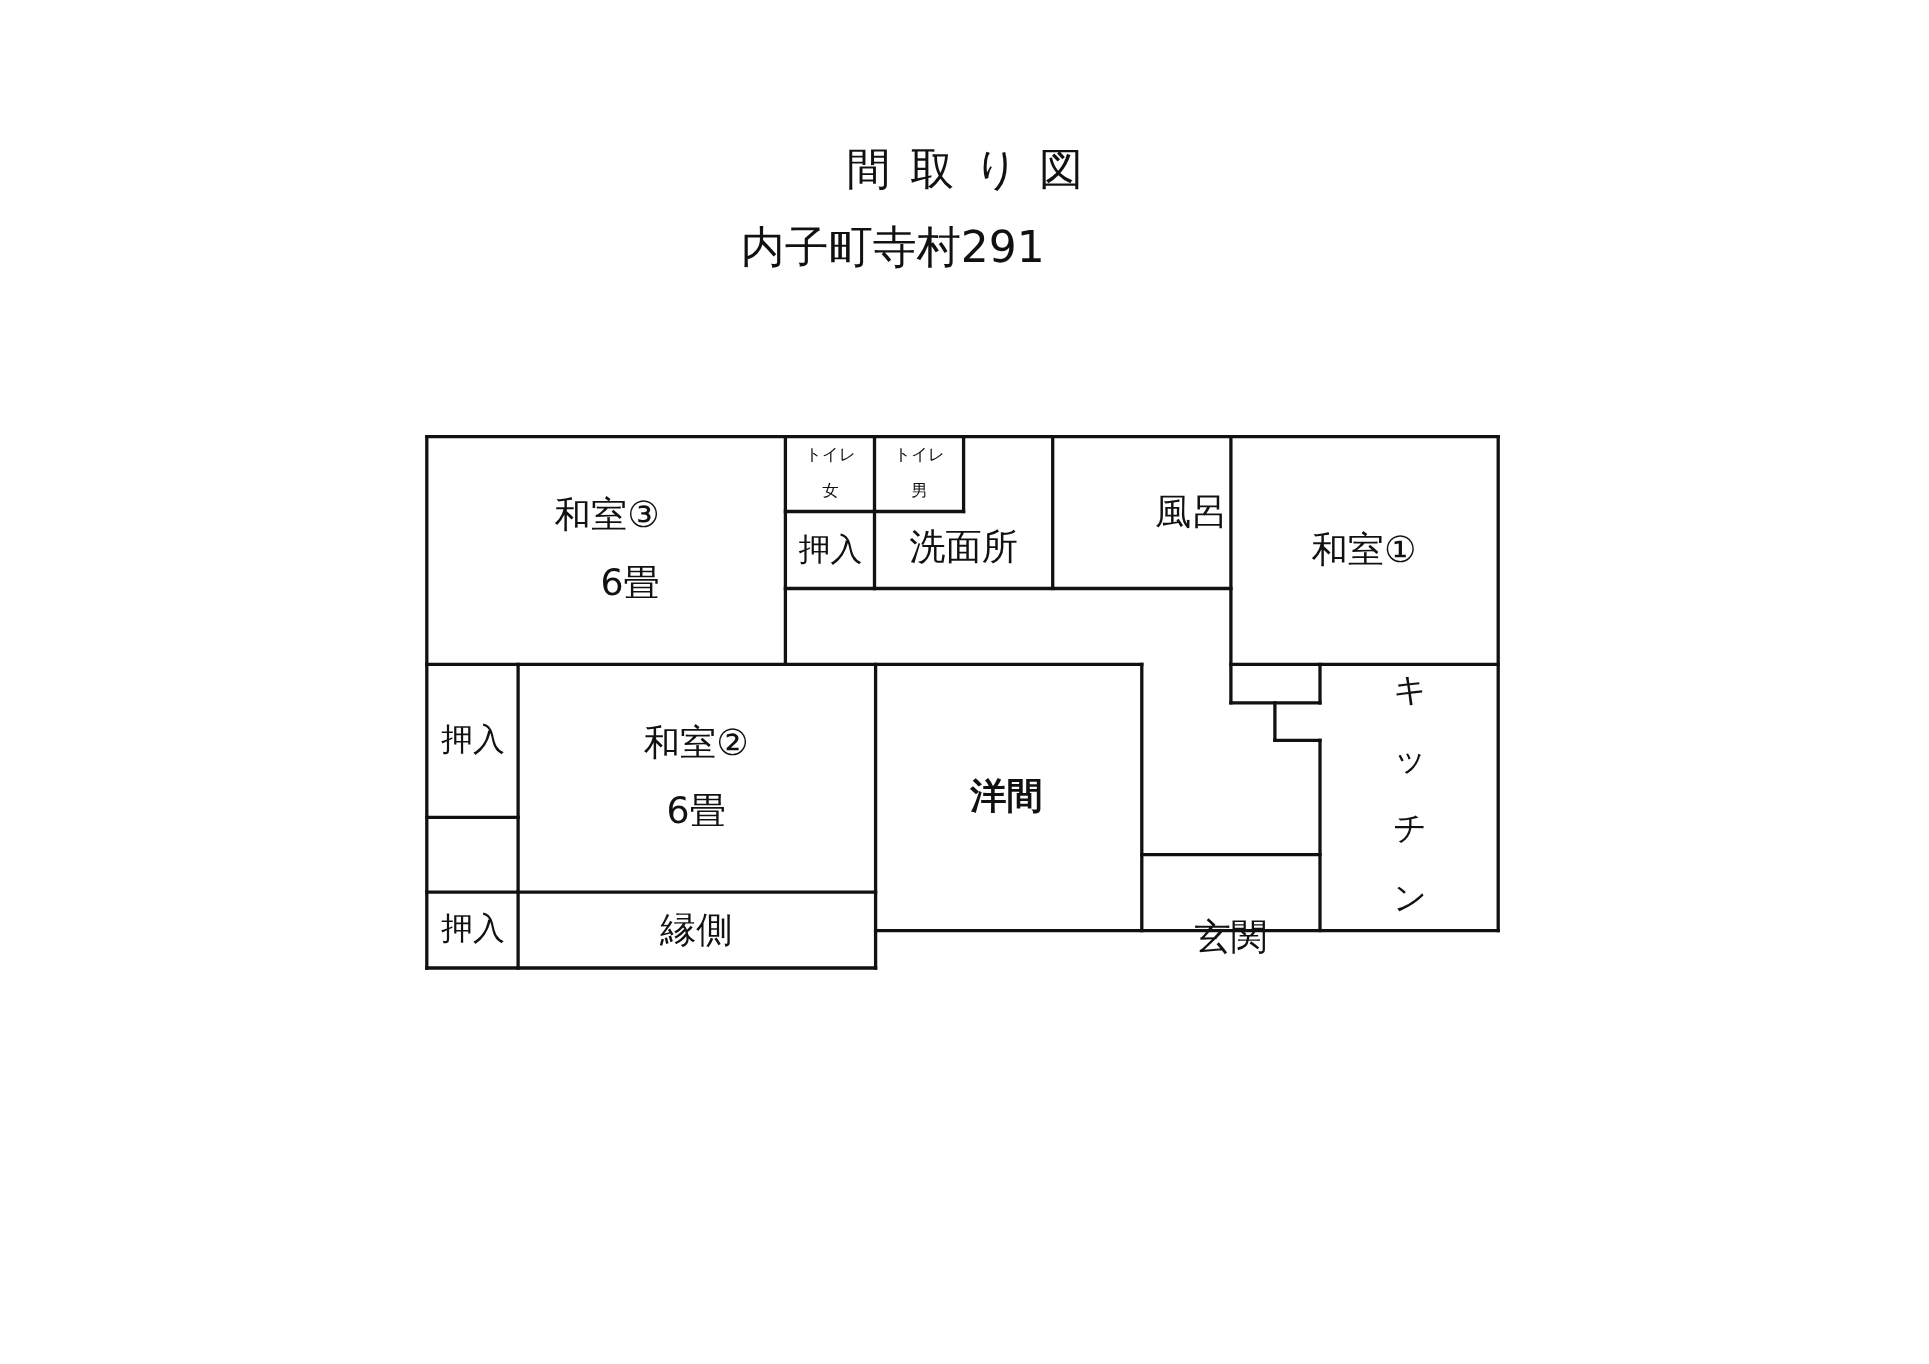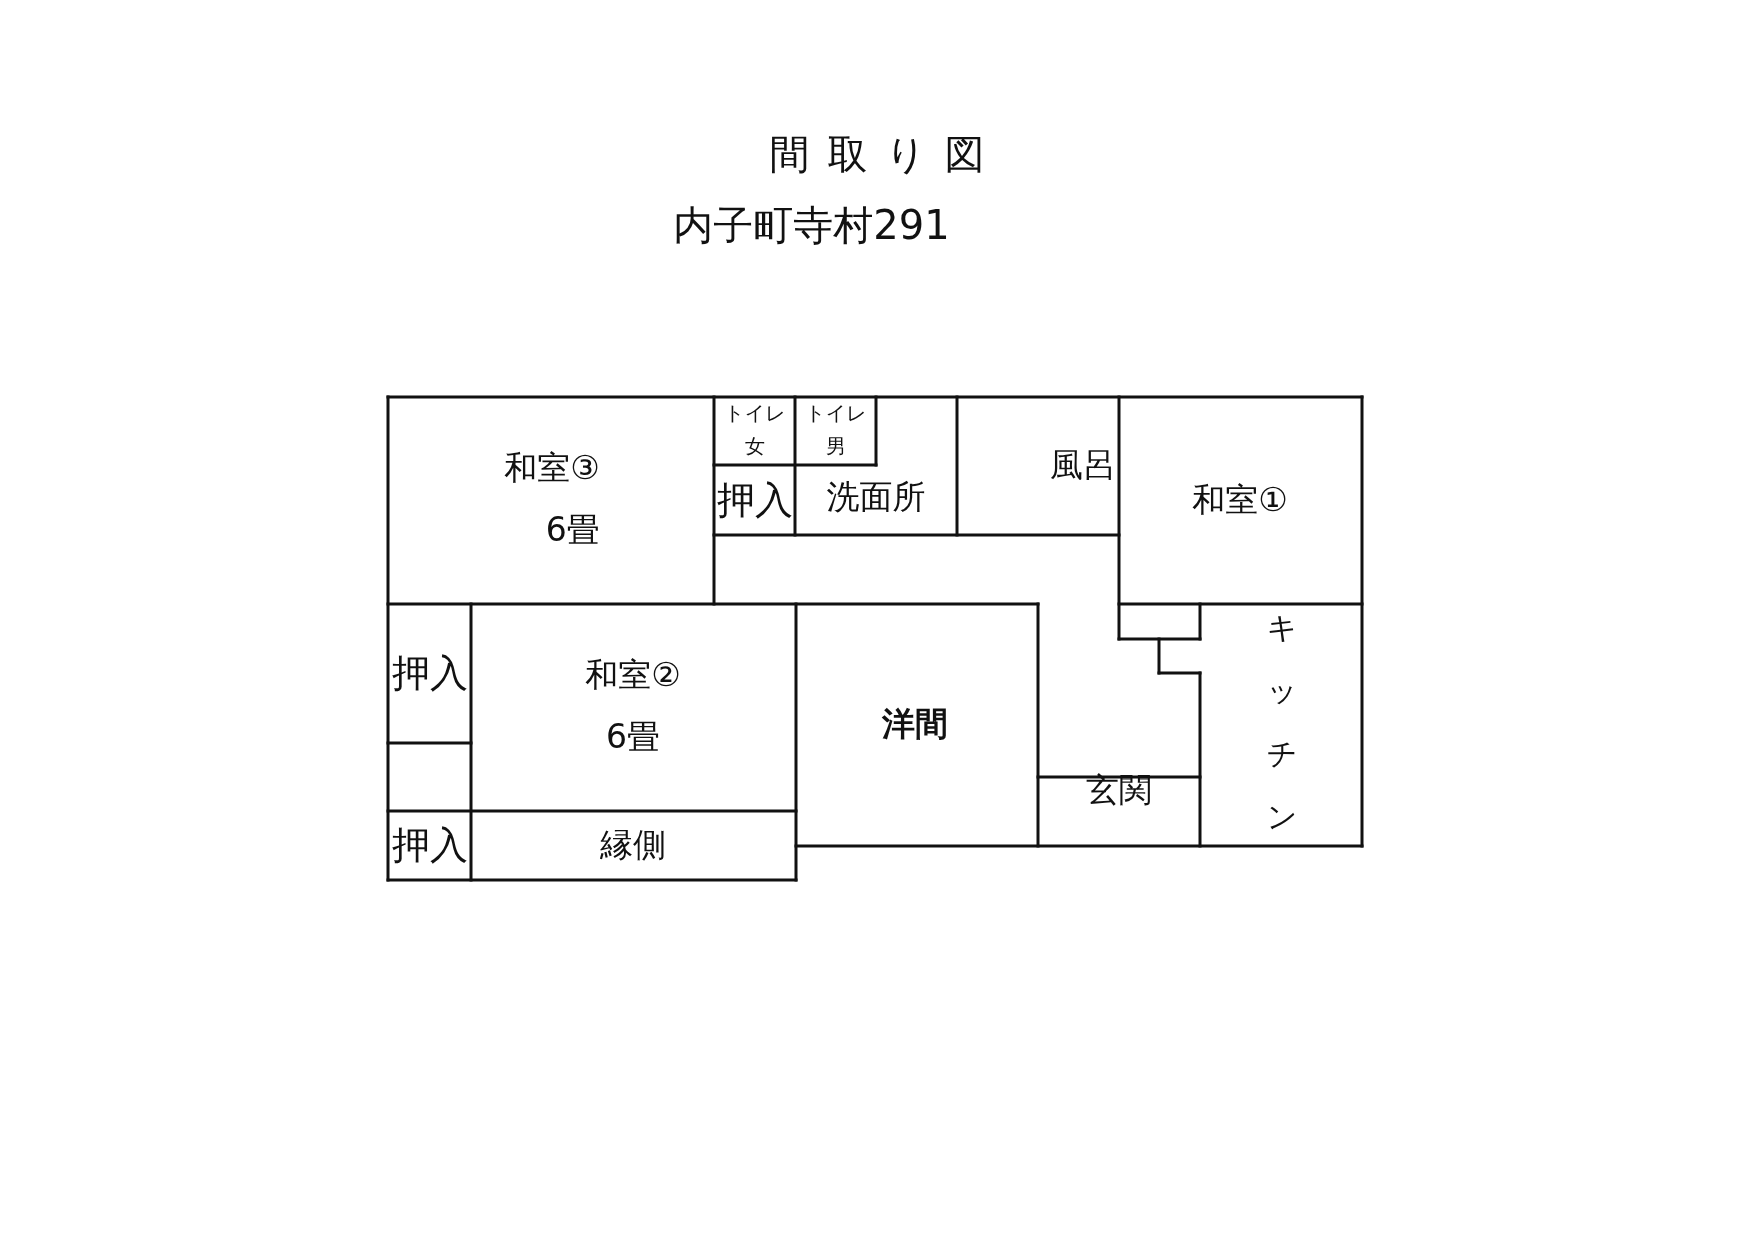--- a/index.html
+++ b/index.html
@@ -6,22 +6,22 @@
   body { width: 1754px; height: 1240px; position: relative; overflow: hidden;
          font-family: "DejaVu Sans", "Liberation Sans", sans-serif; color: #111111; }
   .title { position: absolute; left: 0; width: 1754px; text-align: center; top: 130px;
            font-size: 40px; letter-spacing: 18px; line-height: 48px; text-indent: 18px; }
   .address { position: absolute; left: 0; width: 1623px; text-align: center; top: 201px;
              font-size: 40px; line-height: 48px; }
   svg.plan { position: absolute; left: 0; top: 0; }
   .label { position: absolute; transform: translate(-50%, -50%); white-space: nowrap;
            text-align: center; }
   .room { font-size: 33px; line-height: 62px; }
-  .closet { font-size: 38px; text-align: center; }
-  .small { font-size: 20px; line-height: 33px; }
+  .closet { font-size: 29px; text-align: center; }
+  .small { font-size: 15px; line-height: 33px; }
   .vert { font-size: 30px; line-height: 63px; }
   .vert span { display: block; }
 </style>
 </head>
 <body>
 
 <div class="title">間取り図</div>
 <div class="address">内子町寺村291</div>
 
 <svg class="plan" width="1754" height="1240" viewBox="0 0 1754 1240">
@@ -89,21 +89,21 @@
 <div class="label room" style="left:1240px; top:500px;">和室①</div>
 
 <div class="label closet" style="left:430px; top:673px;">押入</div>
 
 <div class="label room" style="left:633px; top:706px;">
   <div>和室②</div>
   <div>6畳</div>
 </div>
 
 <div class="label room" style="left:915px; top:724px;font-weight:bold;">洋間</div>
-<div class="label room" style="left:1119px; top:790px;">玄関</div>
+<div class="label room" style="left:1119px; top:852px;">玄関</div>
 
 <div class="label vert" style="left:1282px; top:722px;">
   <span>キ</span>
   <span>ッ</span>
   <span>チ</span>
   <span>ン</span>
 </div>
 
 <div class="label closet" style="left:430px; top:845px;">押入</div>
 <div class="label room" style="left:633px; top:845px;">縁側</div>

